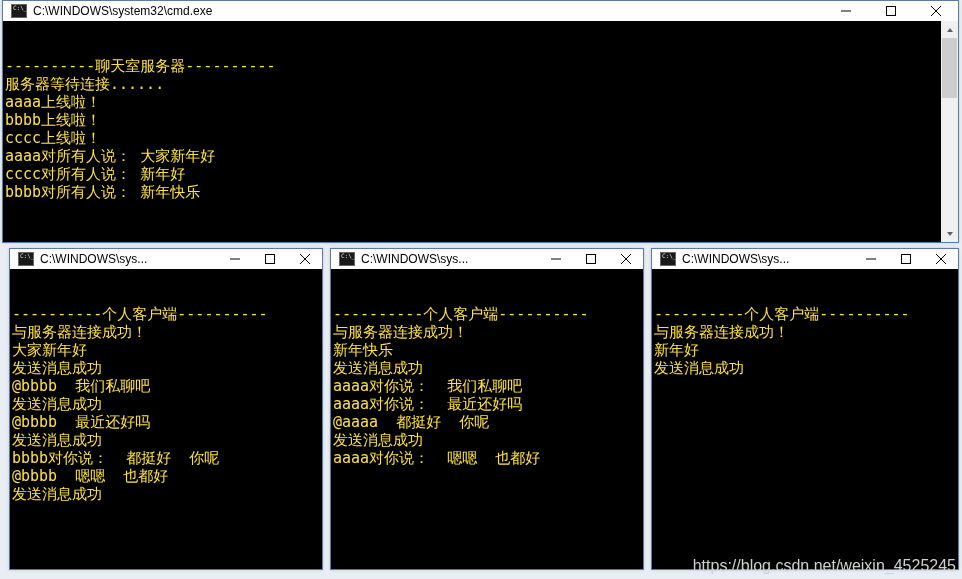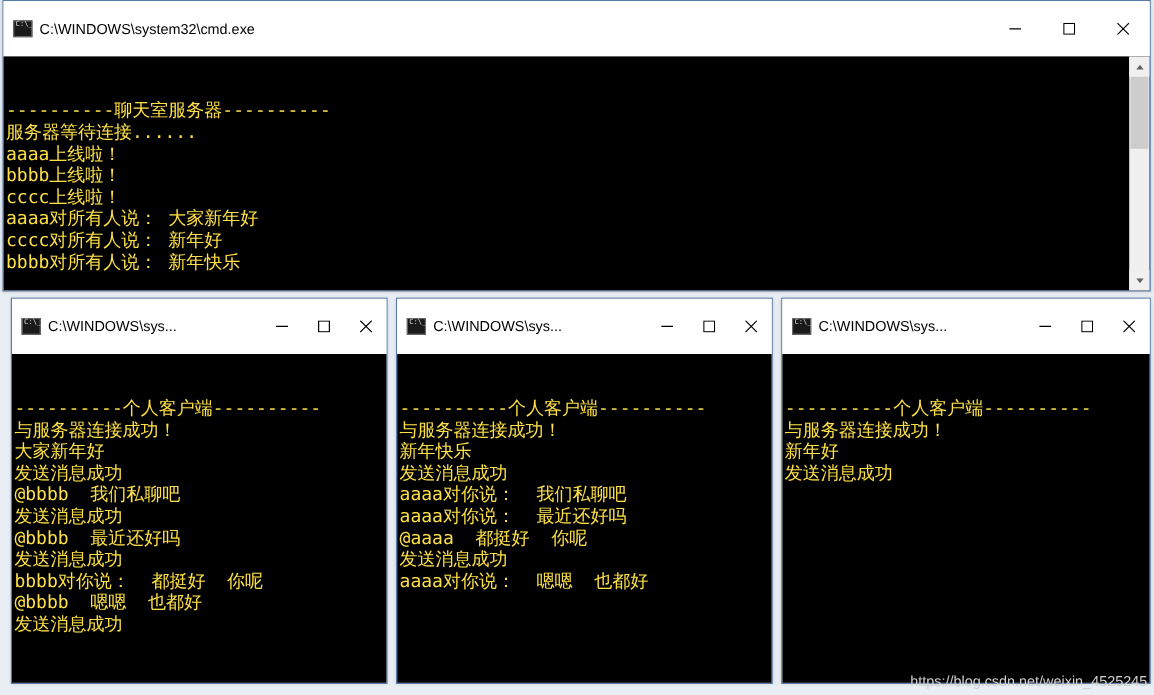--- a/index.html
+++ b/index.html
@@ -13,21 +13,21 @@
   }
   .window {
     position: absolute;
     background: #ffffff;
     border: 1px solid #5a7ba5;
     box-shadow: 0 0 3px rgba(0,0,0,0.15);
     display: flex;
     flex-direction: column;
   }
   .titlebar {
-    height: 46px;
+    height: 20px;
     background: #ffffff;
     display: flex;
     align-items: center;
     flex-shrink: 0;
   }
   .titlebar-icon {
     width: 16px;
     height: 14px;
     margin-left: 8px;
     margin-right: 6px;
@@ -107,21 +107,21 @@
     justify-content: center;
   }
   .scrollbar-btn.top { top: 0; }
   .scrollbar-btn.bot { bottom: 0; }
   .scrollbar-btn svg { width: 8px; height: 8px; fill: #606060; }
   .watermark {
     position: absolute;
     bottom: 4px;
     right: 6px;
     color: #d0d0d0;
-    font-size: 12px;
+    font-size: 16px;
     font-family: Arial, sans-serif;
     z-index: 100;
   }
 </style>
 </head>
 <body>
 
 <div class="window" style="left:2px; top:0px; width:957px; height:243px;">
   <div class="titlebar">
     <div class="titlebar-icon"></div>

